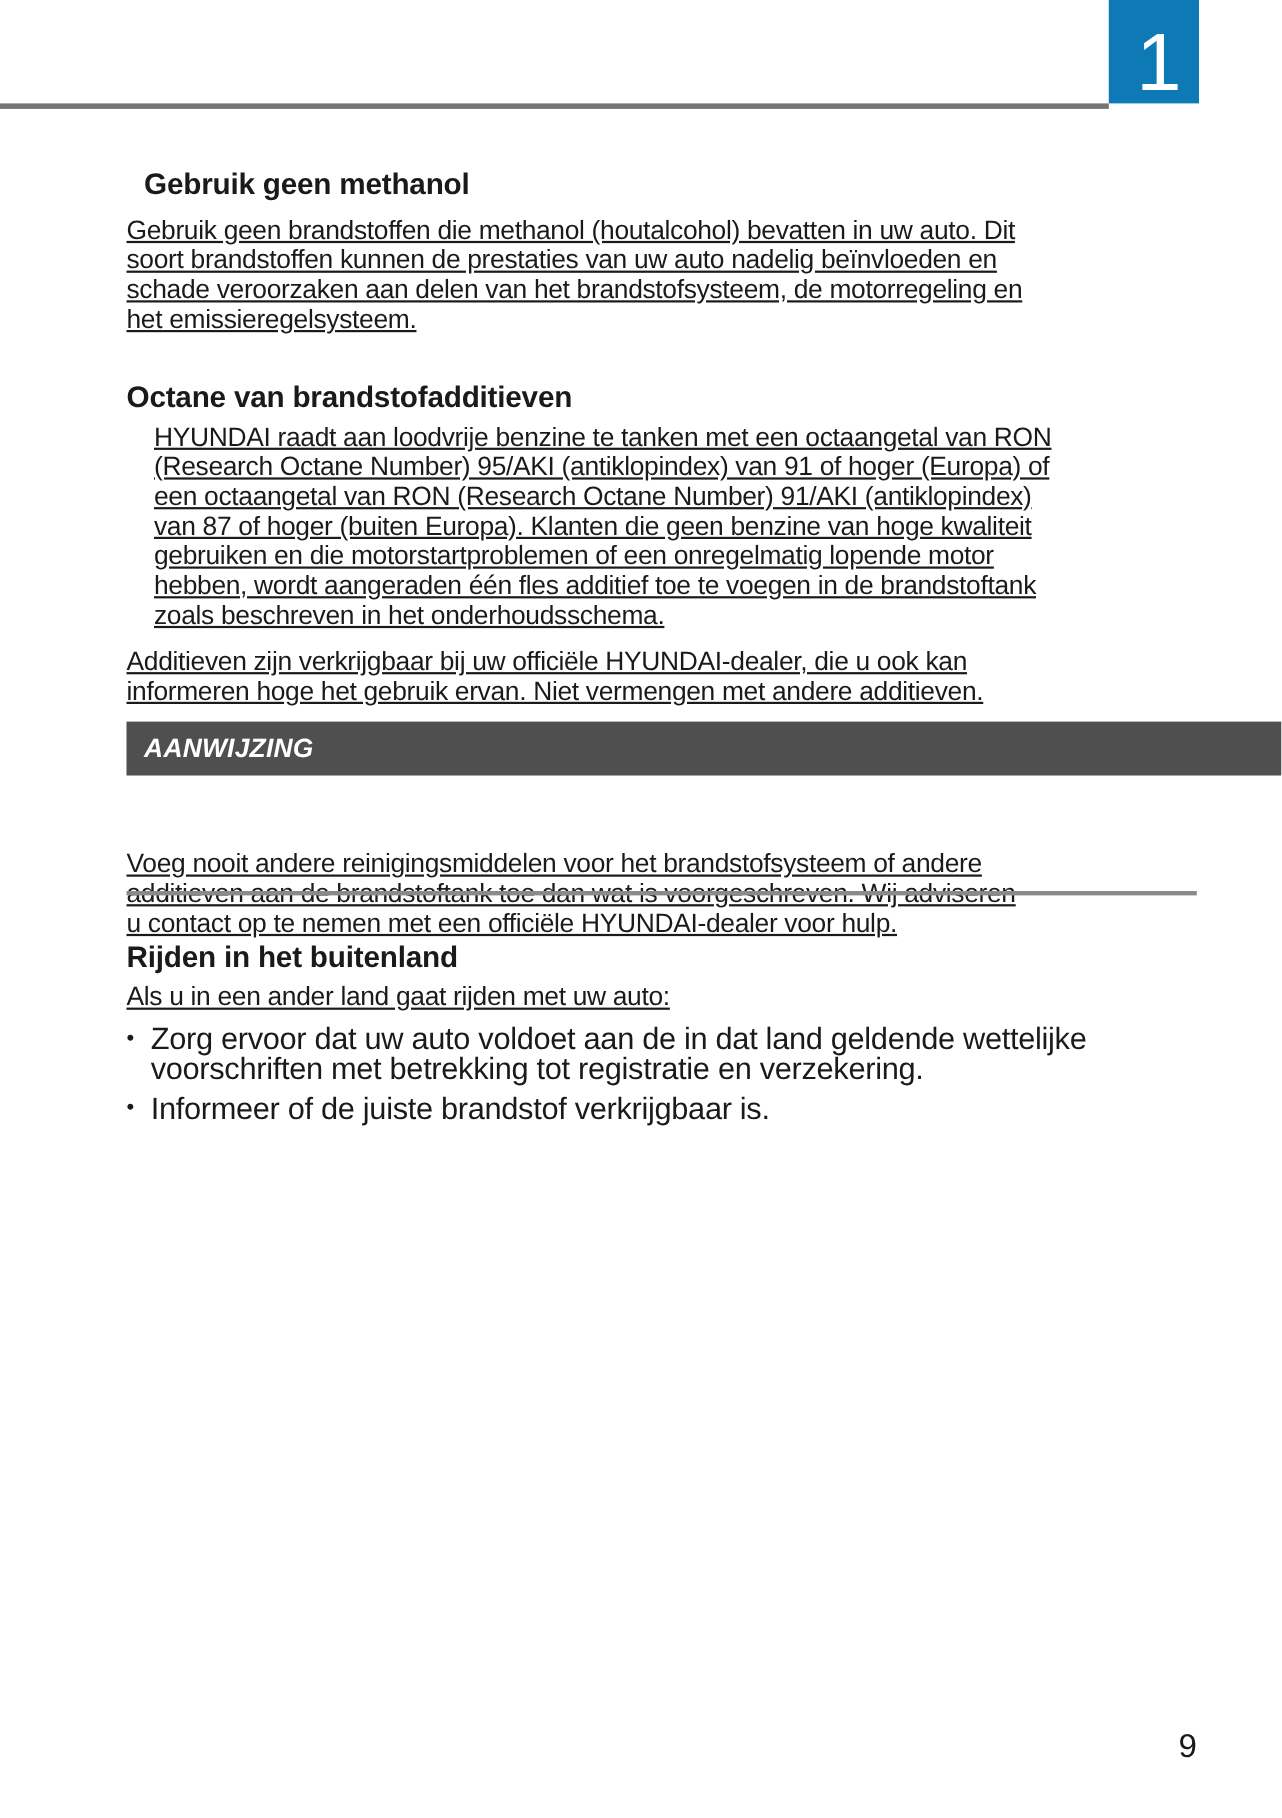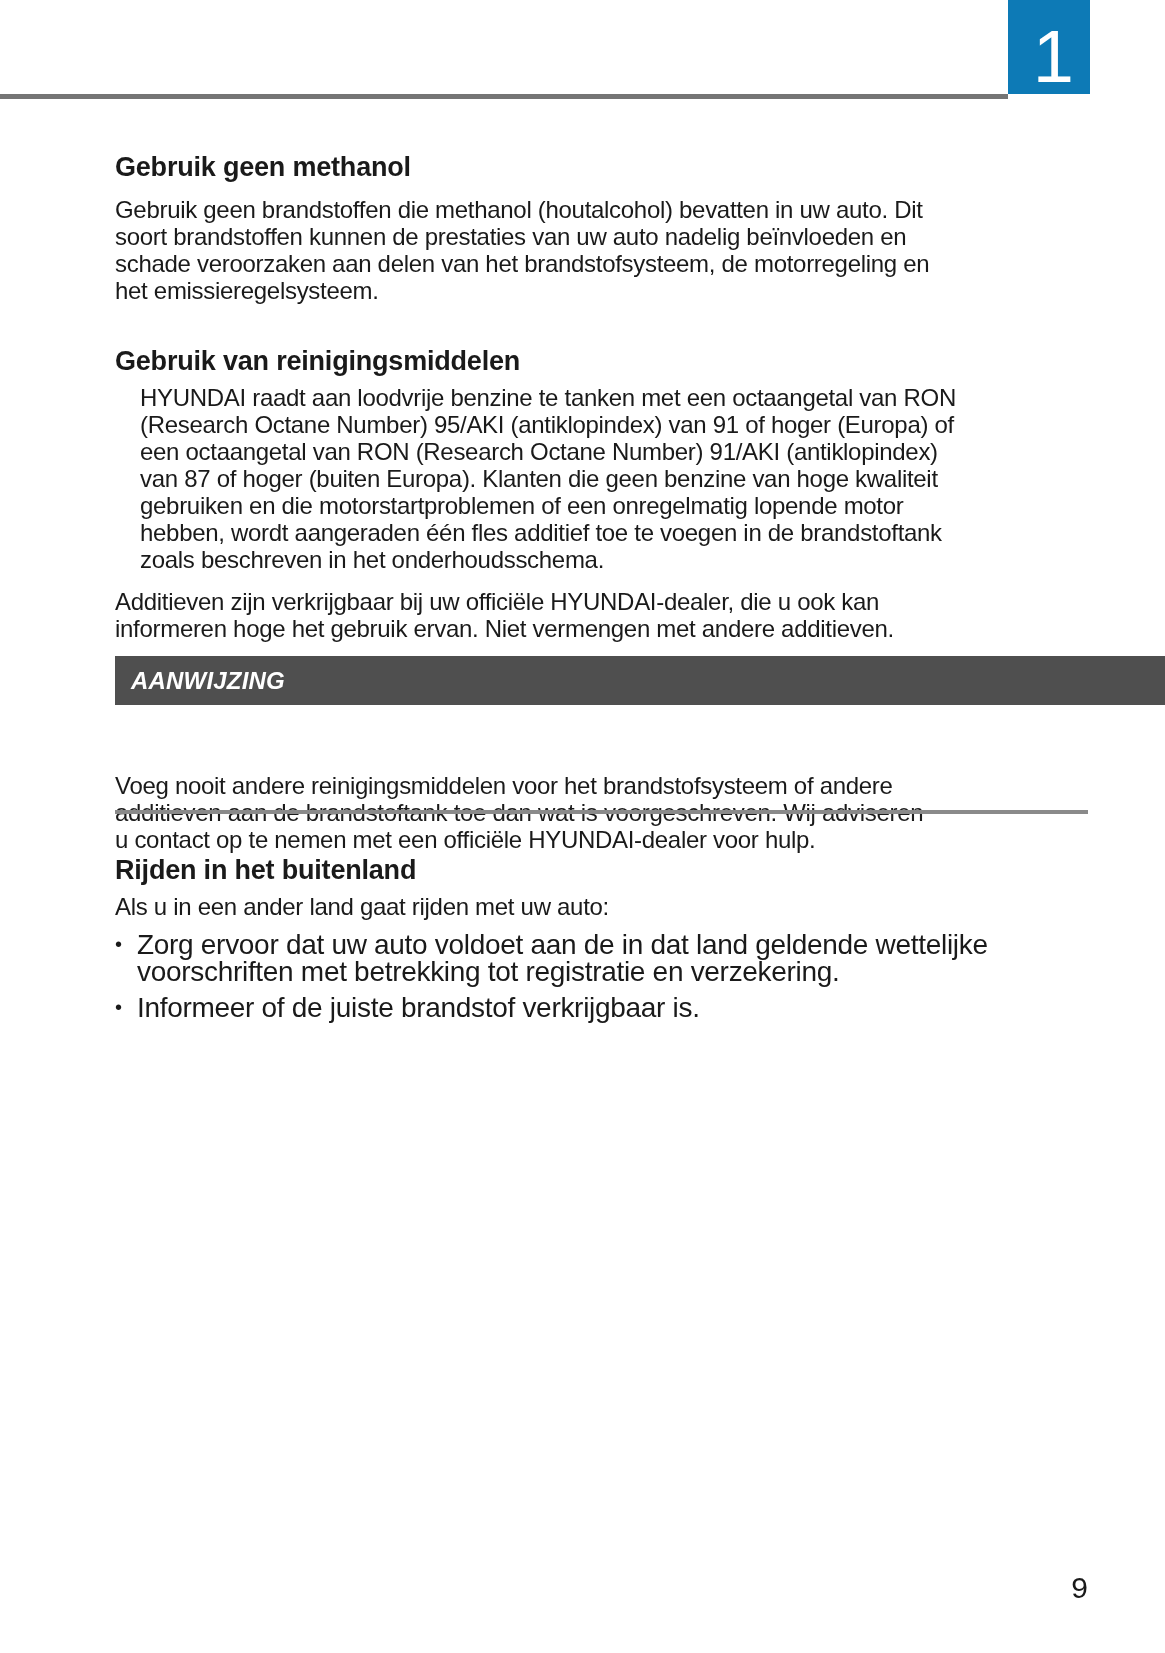--- a/index.html
+++ b/index.html
@@ -46,20 +46,21 @@
     font-weight: 700;
     line-height: 30px;
     letter-spacing: -0.2px;
     white-space: pre-line;
   }
   .body-text {
     font-size: 24px;
     line-height: 27px;
     letter-spacing: -0.3px;
     white-space: pre-line;
+    text-decoration: underline;
   }
   .notice-banner {
     position: absolute;
     left: 115px;
     top: 656px;
     width: 1063px;
     height: 49px;
     display: flex;
     align-items: center;
     box-sizing: border-box;
@@ -107,27 +108,27 @@
 </head>
 <body>
 
 <div class="page">
 
   <div class="chapter-tab" style="background: rgb(13, 122, 182);">
     <span class="chapter-num">1</span>
   </div>
   <div class="top-rule"></div>
 
-  <div class="block section-heading" style="top:152px;">Gebruik geen methanol</div>
+  <div class="block section-heading" style="top:152px;margin-left:16px;">Gebruik geen methanol</div>
   <div class="block body-text" style="top:196px;">Gebruik geen brandstoffen die methanol (houtalcohol) bevatten in uw auto. Dit
 soort brandstoffen kunnen de prestaties van uw auto nadelig beïnvloeden en
 schade veroorzaken aan delen van het brandstofsysteem, de motorregeling en
 het emissieregelsysteem.</div>
 
-  <div class="block section-heading" style="top:346px;">Gebruik van reinigingsmiddelen</div>
+  <div class="block section-heading" style="top:346px;">Octane van brandstofadditieven</div>
   <div class="block body-text" style="top:384px;margin-left:25px;">HYUNDAI raadt aan loodvrije benzine te tanken met een octaangetal van RON
 (Research Octane Number) 95/AKI (antiklopindex) van 91 of hoger (Europa) of
 een octaangetal van RON (Research Octane Number) 91/AKI (antiklopindex)
 van 87 of hoger (buiten Europa). Klanten die geen benzine van hoge kwaliteit
 gebruiken en die motorstartproblemen of een onregelmatig lopende motor
 hebben, wordt aangeraden één fles additief toe te voegen in de brandstoftank
 zoals beschreven in het onderhoudsschema.</div>
   <div class="block body-text" style="top:588px;">Additieven zijn verkrijgbaar bij uw officiële HYUNDAI-dealer, die u ook kan
 informeren hoge het gebruik ervan. Niet vermengen met andere additieven.</div>
 

